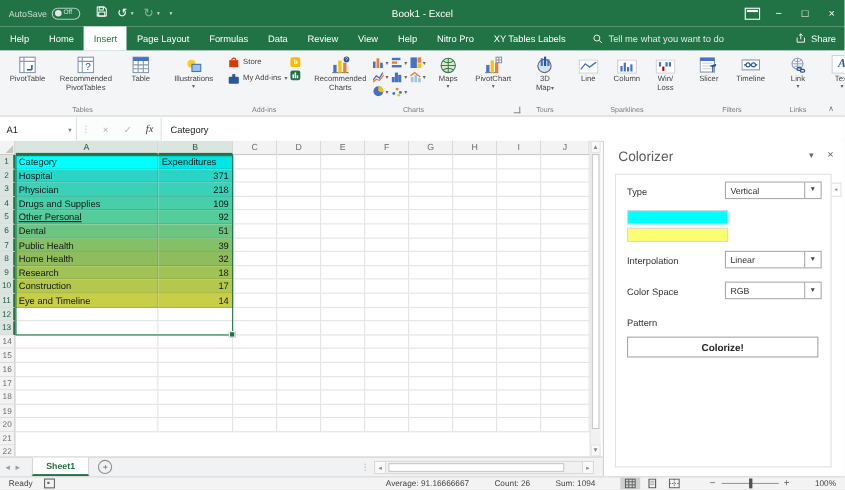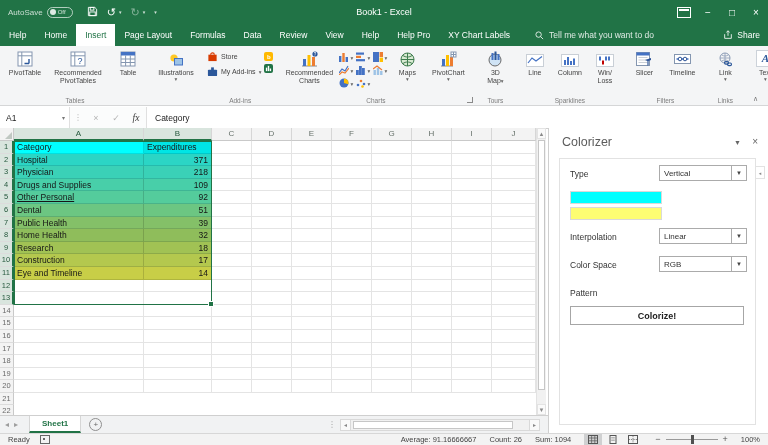--- a/index.html
+++ b/index.html
@@ -87,21 +87,21 @@
   .tabsplit{margin-left:auto;color:#9a9a9a;font-size:8px;}
   .hscroll{display:flex;align-items:center;height:12px;margin:0 8px 0 4px;}
   .harrow{width:11px;height:12px;border:1px solid #d9d9d9;background:#fafafa;display:flex;align-items:center;justify-content:center;font-size:6px;color:#8a8a8a;box-sizing:border-box;}
   .htrack{width:178px;height:12px;background:#f1f1f1;border-top:1px solid #d9d9d9;border-bottom:1px solid #d9d9d9;box-sizing:border-box;position:relative;}
   .hthumb{position:absolute;left:2px;top:1px;bottom:1px;width:160px;background:#fff;border:1px solid #c6c6c6;box-sizing:border-box;}
   
   .statusbar{position:absolute;bottom:0;left:0;right:0;height:12px;background:#f3f3f3;border-top:1px solid #d7d7d7;display:flex;align-items:center;font-size:7.5px;color:#444;box-sizing:border-box;}
   .sb-ready{margin-left:8px;}
   .macroicon{width:8px;height:7px;border:1px solid #666;margin-left:10px;position:relative;}
   .macroicon::after{content:"";position:absolute;left:2px;top:1.5px;width:2.5px;height:2.5px;background:#666;}
-  .sb-right{margin-left:auto;display:flex;align-items:center;gap:13px;margin-right:8px;}
+  .sb-right{margin-left:auto;display:flex;align-items:center;gap:23px;margin-right:8px;}
   .viewbtns{display:flex;align-items:center;gap:2px;}
   .viewbtn{width:18px;height:11px;display:flex;align-items:center;justify-content:center;}
   .viewbtn.active{background:#cfd0d1;}
   .zoomctl{display:flex;align-items:center;gap:5px;}
   .zminus,.zplus{color:#555;font-size:9px;line-height:9px;}
   .ztrack{width:52px;height:1px;background:#9a9a9a;position:relative;}
   .zthumb{position:absolute;left:25px;top:-4px;width:3px;height:9px;background:#505050;}
   
   .panel{position:absolute;top:128px;left:548px;right:0;height:305px;background:#fff;border-left:1px solid #cfcfcf;box-sizing:border-box;}
   .ptitle{position:absolute;top:7px;left:13px;font-size:12.5px;color:#5c5c5c;}
@@ -157,22 +157,22 @@
   <div class="tabrow">
     <span class="rtab">Help</span>
     <span class="rtab">Home</span>
     <span class="rtab active">Insert</span>
     <span class="rtab">Page Layout</span>
     <span class="rtab">Formulas</span>
     <span class="rtab">Data</span>
     <span class="rtab">Review</span>
     <span class="rtab">View</span>
     <span class="rtab">Help</span>
-    <span class="rtab">Help Pro</span>
-    <span class="rtab">XY Chart Labels</span>
+    <span class="rtab">Nitro Pro</span>
+    <span class="rtab">XY Tables Labels</span>
     <span class="tellme">
       <svg width="9" height="9" viewBox="0 0 10 10">
           <circle cx="4" cy="4" r="3" fill="none" stroke="rgba(255,255,255,.9)"></circle>
           <line x1="6.3" y1="6.3" x2="9" y2="9" stroke="rgba(255,255,255,.9)"></line>
         </svg>
       <span>Tell me what you want to do</span>
     </span>
     <span class="share">
       <svg width="10" height="10" viewBox="0 0 12 12">
           <path d="M2 5v5h8V5" fill="none" stroke="#fff"></path>

